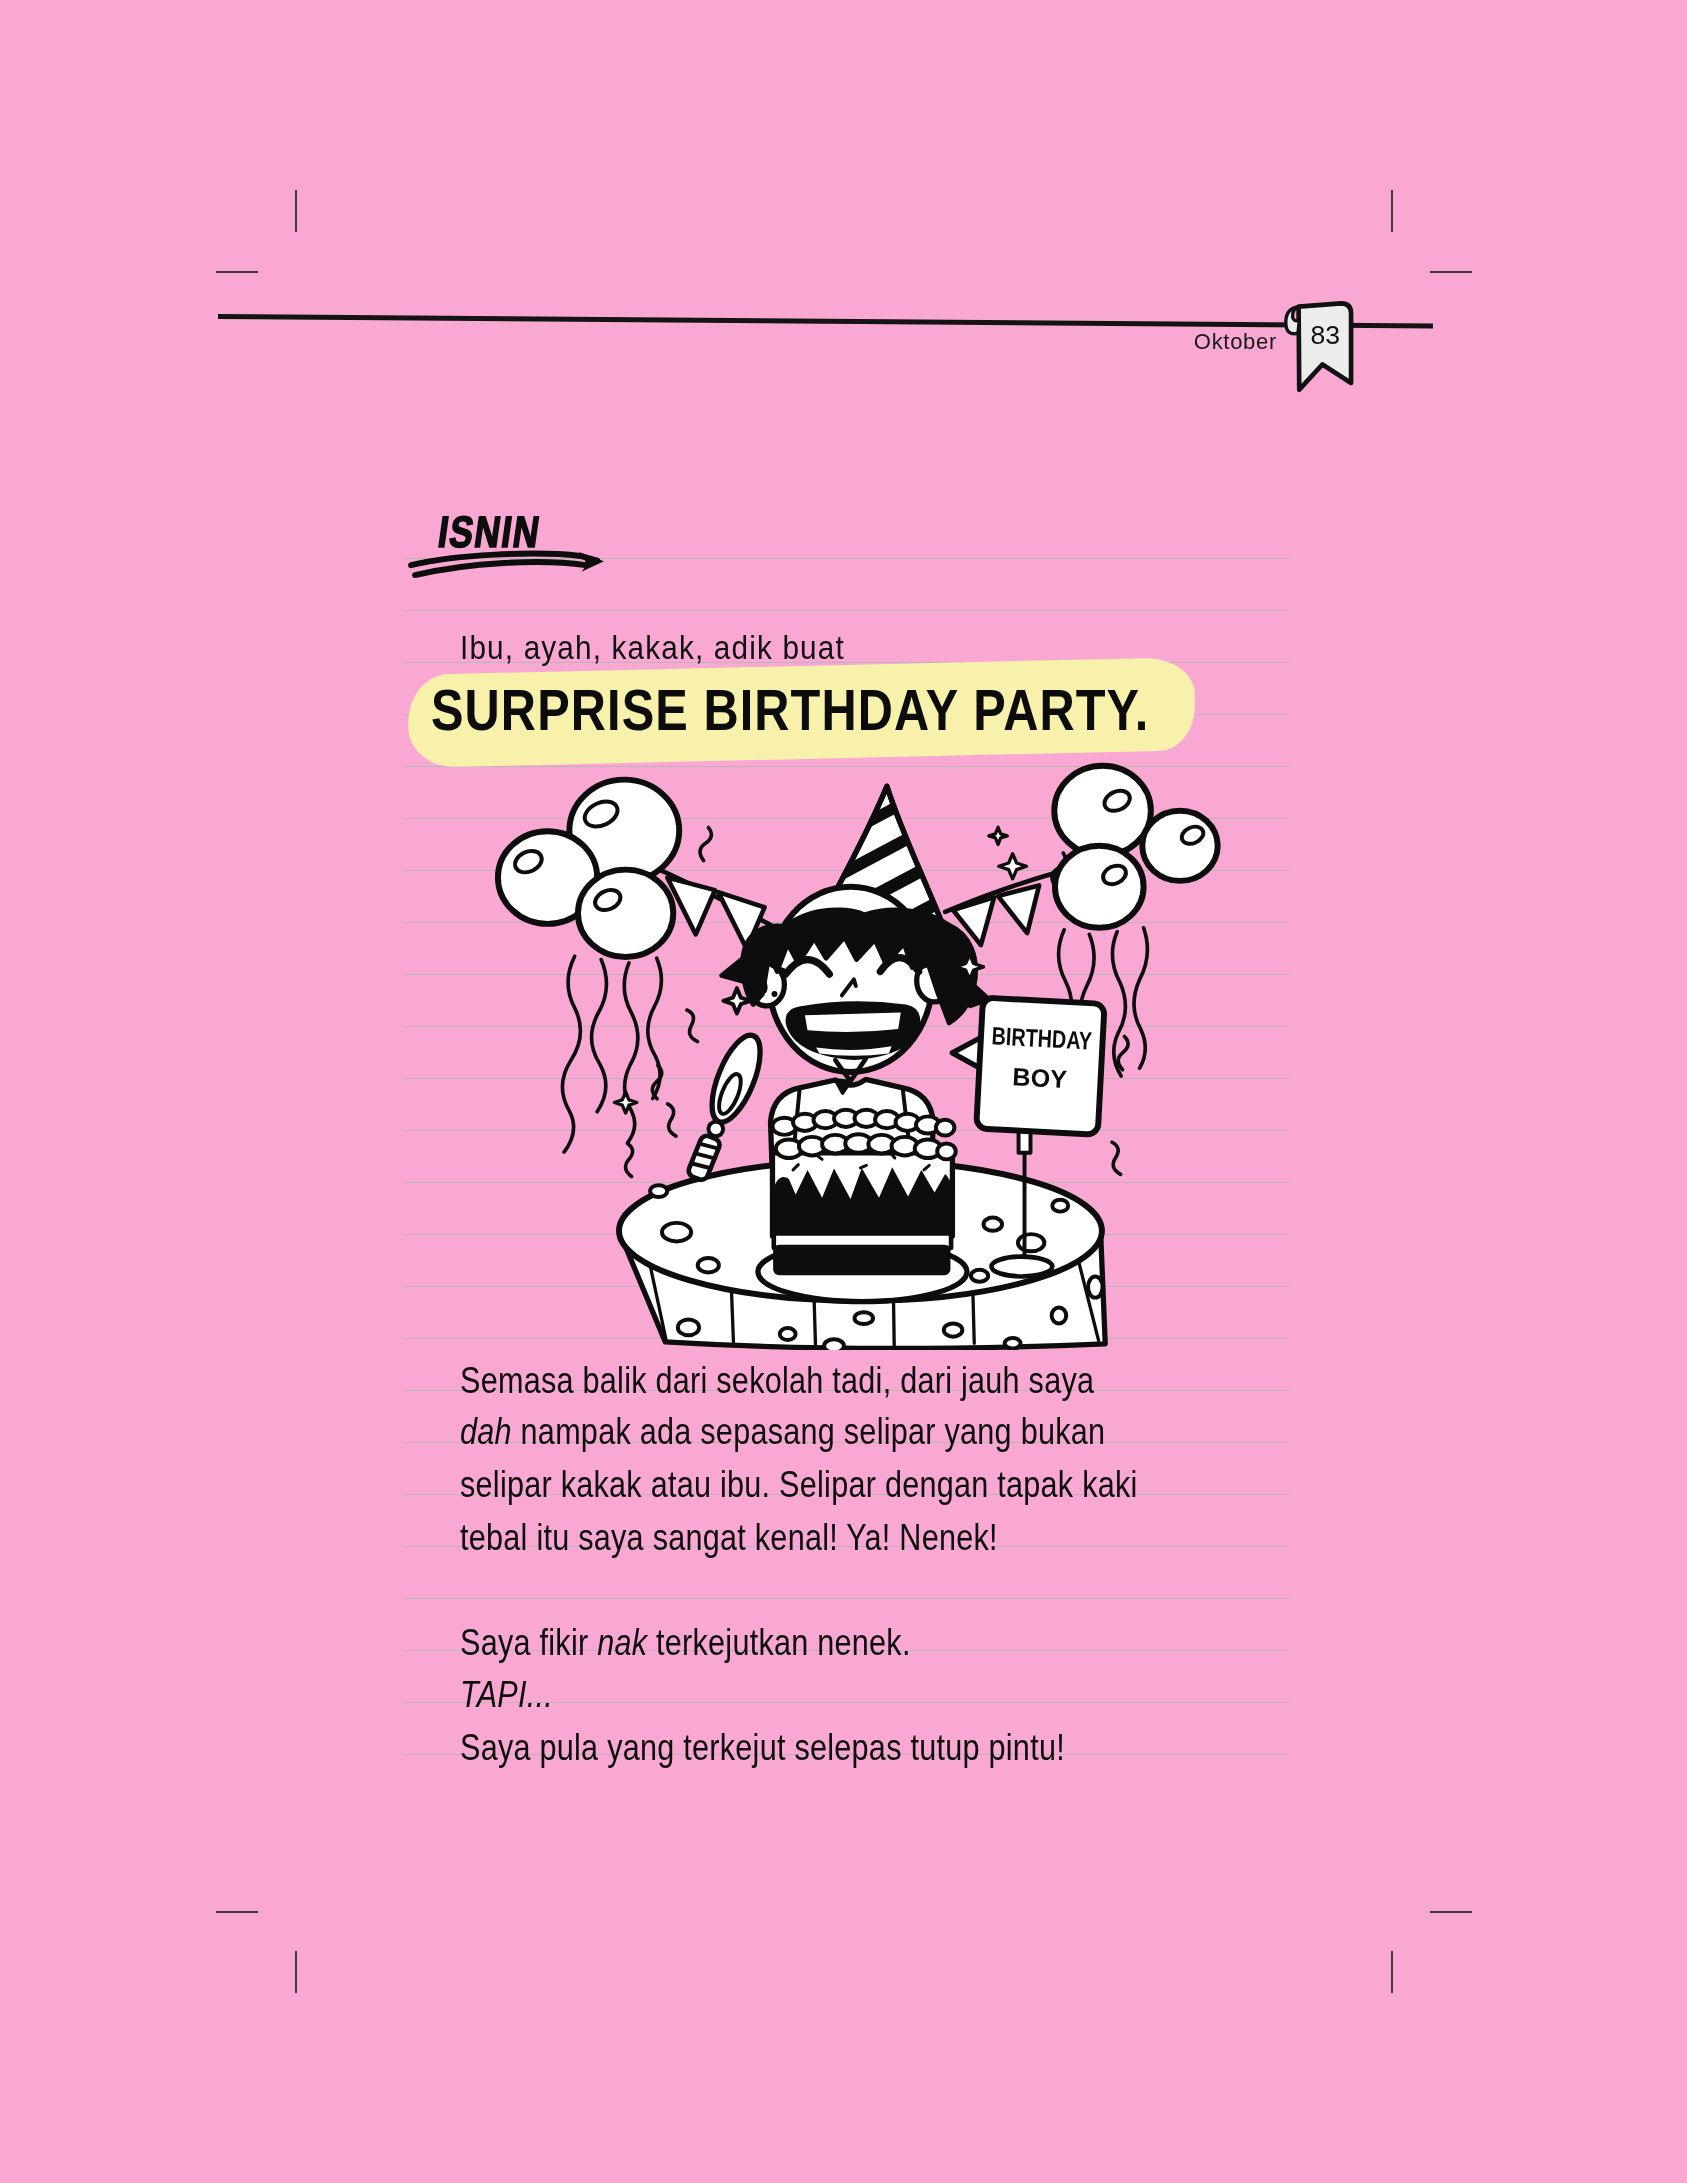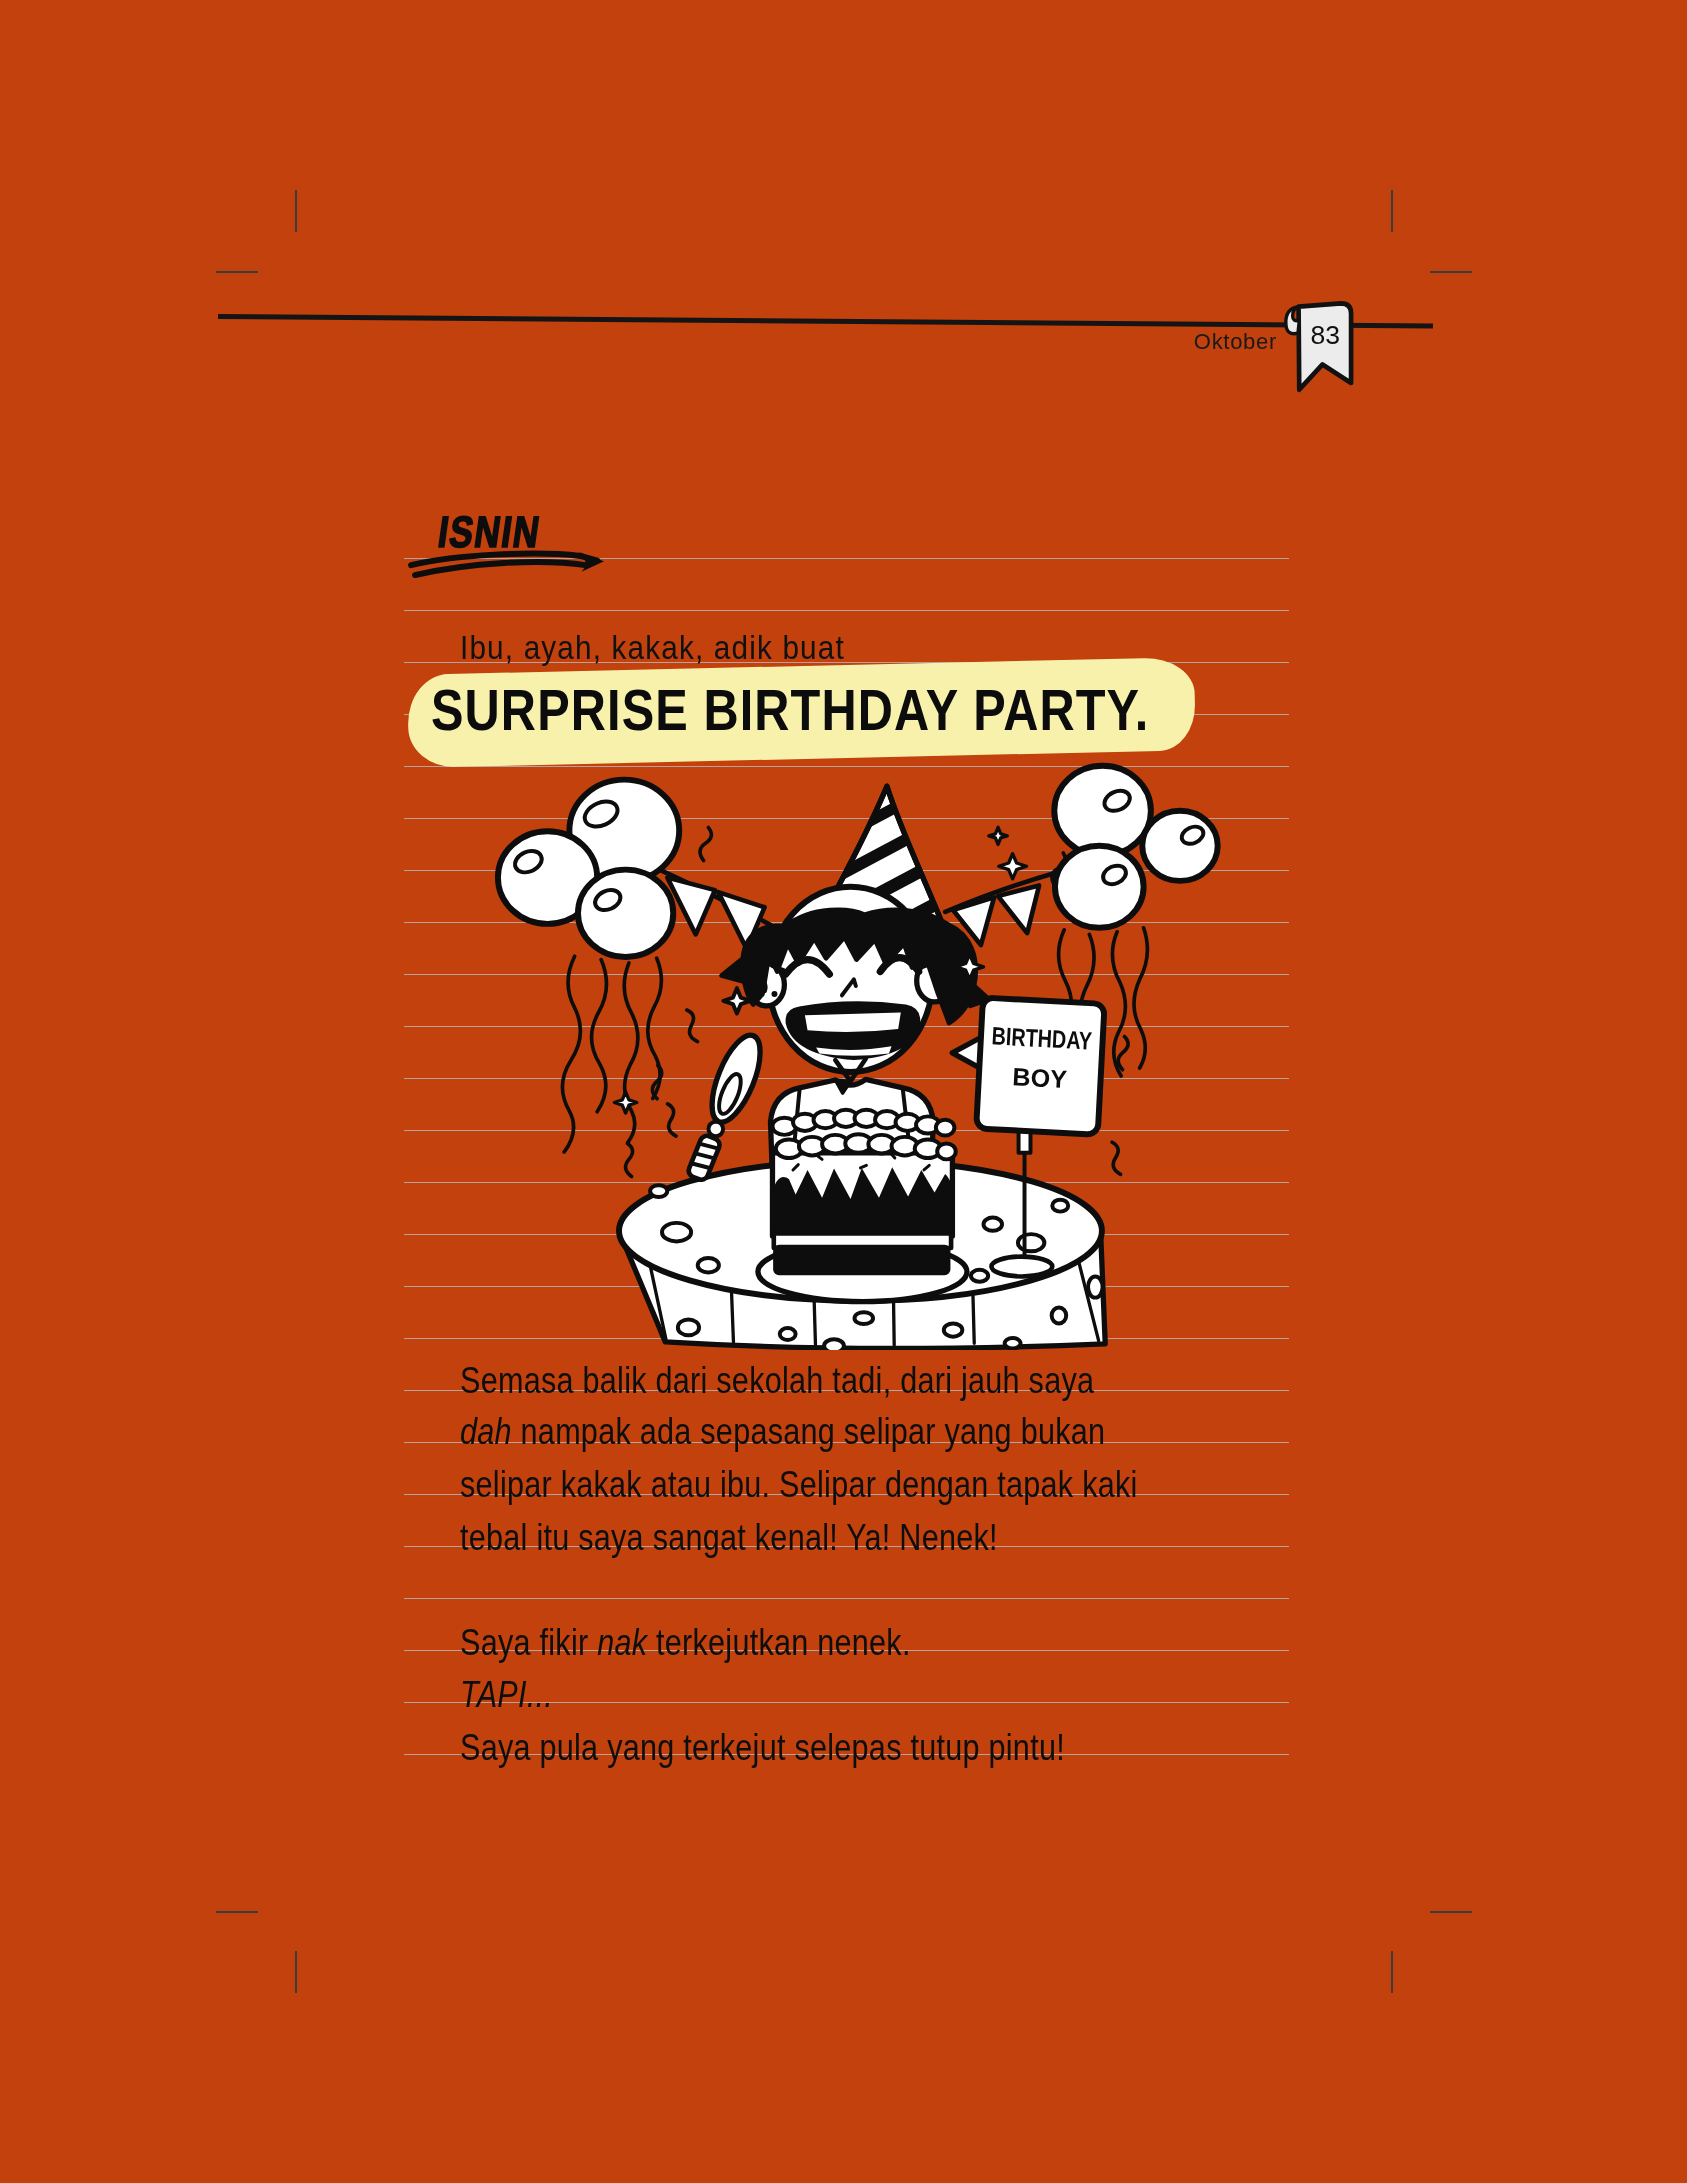--- a/index.html
+++ b/index.html
@@ -1,16 +1,16 @@
 <!DOCTYPE html>
 <html style="font-size:10.6px"><head>
 <meta charset="utf-8">
 <style>
   html,body{margin:0;padding:0;background:#ffffff;}
-  .page{position:relative;width:1687px;height:2183px;background:#c2410c;overflow:hidden;
+  .page{position:relative;width:1687px;height:2183px;background:#f9a8d4;overflow:hidden;
         font-family:"Liberation Sans",sans-serif;color:#111;}
   .abs{position:absolute;}
   
   .cropv{position:absolute;width:2px;height:42px;background:#3c3c3c;}
   .croph{position:absolute;width:42px;height:2px;background:#3c3c3c;}
   
   .top-rule{position:absolute;left:218px;top:314px;width:1215px;height:4.6px;background:#141414;
             transform:rotate(0.45deg);transform-origin:left center;}
   .month{position:absolute;left:1151px;top:329px;width:126px;text-align:right;
          font-size:22px;letter-spacing:0.7px;color:#1a1a1a;}

